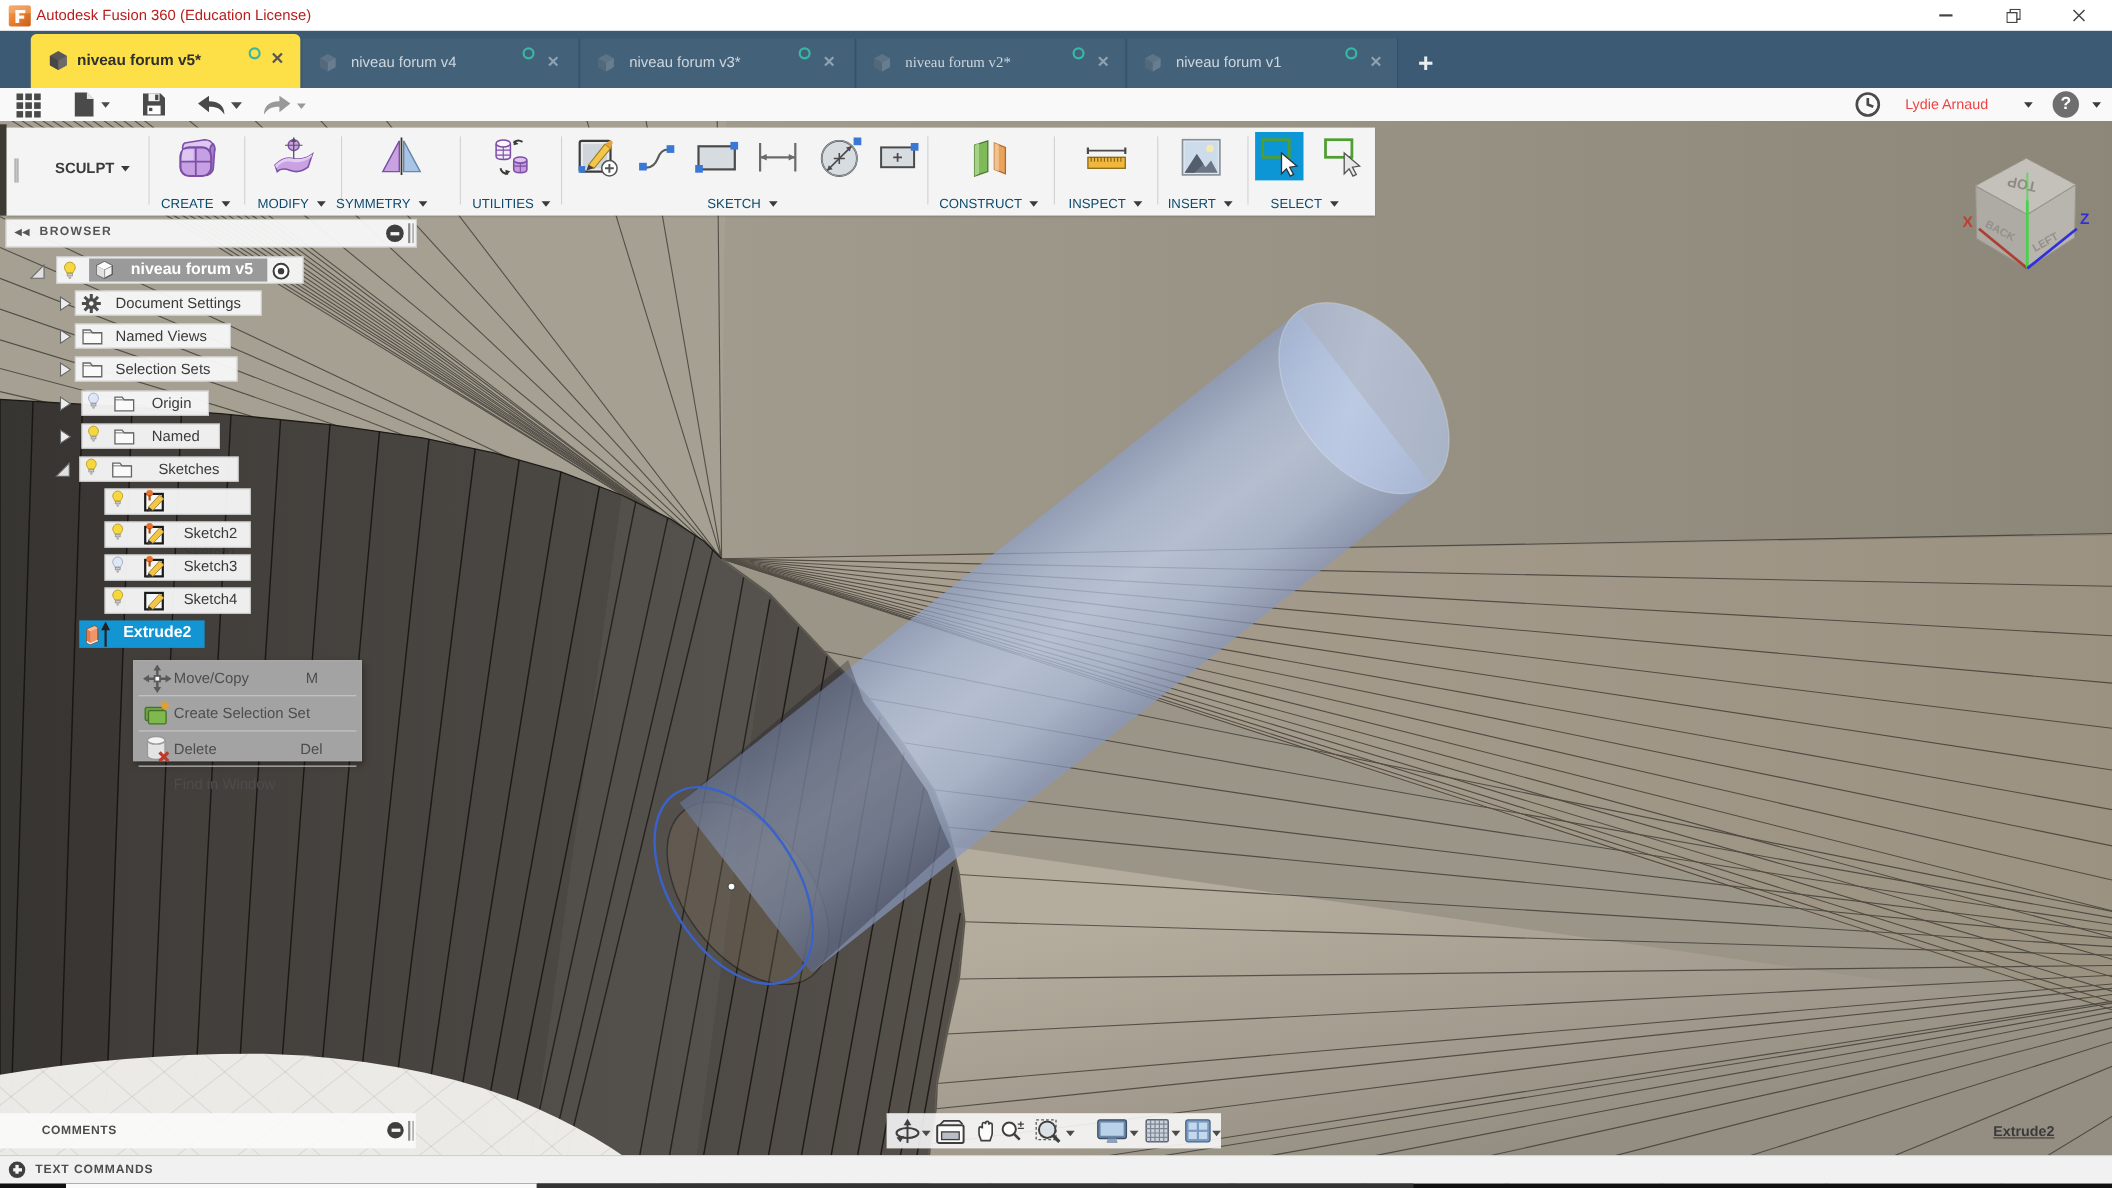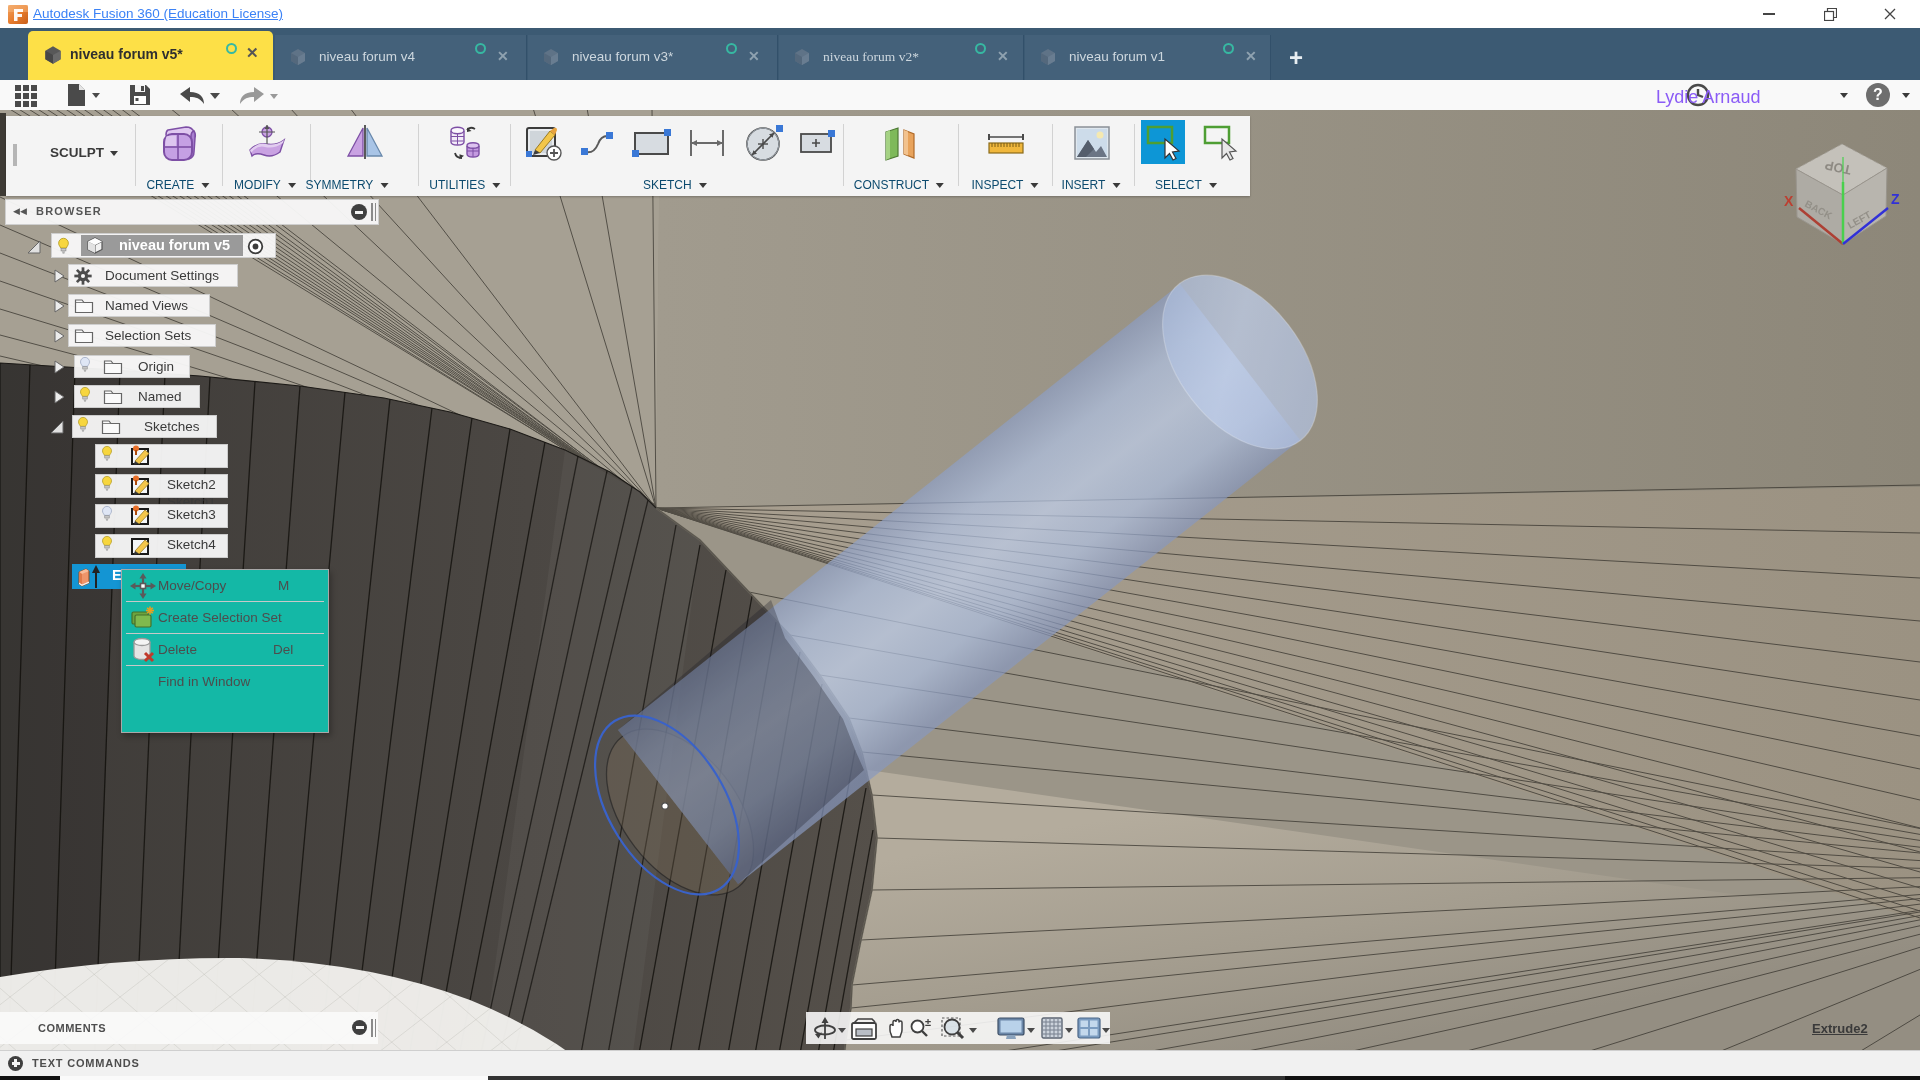--- a/index.html
+++ b/index.html
@@ -2,21 +2,21 @@
 <html><head>
 <meta charset="utf-8">
 <style>
   * { margin:0; padding:0; box-sizing:border-box; }
   html,body { width:1920px; height:1080px; overflow:hidden; font-family:"Liberation Sans", sans-serif; background:#fff; }
   #stage { position:absolute; left:0; top:0; width:1920px; height:1080px; overflow:hidden; }
   .abs { position:absolute; }
 
   
   #titlebar { left:0; top:0; width:1920px; height:28px; background:#ffffff; }
-  #titletext { left:33px; top:6px; font-size:13.5px; color:#3b82f6;text-decoration:underline; }
+  #titletext { left:33px; top:6px; font-size:13.5px; color:#b91c1c; }
 
   
   #tabbar { left:0; top:28px; width:1920px; height:52px; background:#3c5a73; }
   .tab { position:absolute; top:7px; height:45px; background:#44617a; border-right:1px solid #32506a; }
   .tab .tlabel { position:absolute; left:44px; top:14px; font-size:13.5px; color:#cdd7de; white-space:nowrap; }
   .tab .circ { position:absolute; width:11px; height:11px; border:2px solid #37b8a2; border-radius:50%; top:8px; }
   .tab .tx { position:absolute; top:13px; font-size:14px; color:#8fa2b0; font-weight:bold; }
   #tabactive { position:absolute; left:28px; top:3px; width:245px; height:49px; background:#fde047; border-radius:5px 5px 0 0; }
 
   
@@ -26,21 +26,21 @@
   #ribbon { left:6px; top:116px; width:1244px; height:80px; background:#f4f4f4; box-shadow:0 1px 2px rgba(0,0,0,0.25); }
   .rlabel { position:absolute; top:62px; font-size:12px; color:#0c4a6e; white-space:nowrap; transform:translateX(-50%); }
   .rsep { position:absolute; top:8px; width:1px; height:62px; background:#d2d2d2; }
   .caret { display:inline-block; width:0; height:0; border-left:4px solid transparent; border-right:4px solid transparent; border-top:5px solid #3a3a3a; vertical-align:middle; margin-left:4px; }
 
   
   .brow { position:absolute; background:rgba(248,248,248,0.95); border:1px solid rgba(190,190,190,0.7); }
   .btext { position:absolute; font-size:13.5px; color:#3a3a3a; white-space:nowrap; }
 
   
-  #ctxmenu { left:121px; top:569px; width:208px; height:164px; background:#14b8a6; border:1px solid #a8a8a8; box-shadow:2px 3px 6px rgba(0,0,0,0.3); }
+  #ctxmenu { left:121px; top:600px; width:208px; height:92px; background:#a3a3a3; border:1px solid #a8a8a8; box-shadow:2px 3px 6px rgba(0,0,0,0.3); }
   .mitem { position:absolute; left:0; width:100%; height:31px; }
   .mlabel { position:absolute; left:36px; top:8px; font-size:13.5px; color:#4d4d4d; }
   .mkey { position:absolute; top:8px; font-size:13.5px; color:#4d4d4d; }
   .msep { position:absolute; left:4px; right:4px; height:1px; background:#c8c8c8; }
 
   
   #comments { left:0; top:1012px; width:378px; height:32px; background:rgba(250,250,250,0.88); }
   #navbar { left:806px; top:1012px; width:304px; height:32px; background:rgba(250,250,250,0.88); }
   #textcmd { left:0; top:1050px; width:1920px; height:26px; background:#f1f1f1; border-top:1px solid #cfcfcf; }
   .smalltxt { font-size:11px; font-weight:bold; letter-spacing:0.5px; color:#4d4d4d; }
@@ -355,21 +355,21 @@
         <polygon points="32,8 42,8 37,14" fill="#4a4a4a"></polygon>
       </svg>
     <svg style="position:absolute;left:232px;top:5px" width="50" height="22" viewBox="0 0 50 22">
         <path d="M 22,2 L 22,7 C 12,7 8,12 8,19 C 12,13 16,12 22,12 L 22,17 L 32,9 Z" fill="#999"></path>
         <polygon points="38,9 46,9 42,14" fill="#999"></polygon>
       </svg>
     <svg style="position:absolute;left:1686px;top:3px" width="24" height="24" viewBox="0 0 24 24">
         <circle cx="12" cy="12" r="10" fill="none" stroke="#4a4a4a" stroke-width="2.4"></circle>
         <path d="M 12,6 L 12,12 L 17,14" fill="none" stroke="#4a4a4a" stroke-width="2.4"></path>
       </svg>
-    <div style="position:absolute;left:1656px;top:7px;font-size:18px;color:#8b5cf6;">Lydie Arnaud</div>
+    <div style="position:absolute;left:1732px;top:7px;font-size:13px;color:#ef4444;">Lydie Arnaud</div>
       <div class="caret" style="position:absolute;left:1836px;top:13px;"></div>
     <div style="position:absolute;left:1866px;top:3px;width:24px;height:24px;border-radius:50%;background:#6e6e6e;color:#fff;font-size:16px;font-weight:bold;text-align:center;line-height:24px;">?</div>
     <div class="caret" style="position:absolute;left:1898px;top:13px;"></div>
   </div>
 
   <div class="abs" style="left:0;top:113px;width:6px;height:83px;background:#3e3b35;"></div>
   <div class="abs" id="ribbon">
     <div style="position:absolute;left:7px;top:28px;width:2px;height:22px;border-left:2px solid #b5b5b5;border-right:2px solid #b5b5b5;"></div>
     <div style="position:absolute;left:44px;top:29px;font-size:13.5px;font-weight:bold;color:#3a3a3a;">SCULPT <span class="caret" style="margin-left:2px;"></span></div>
     <div class="rsep" style="left:129px"></div>

